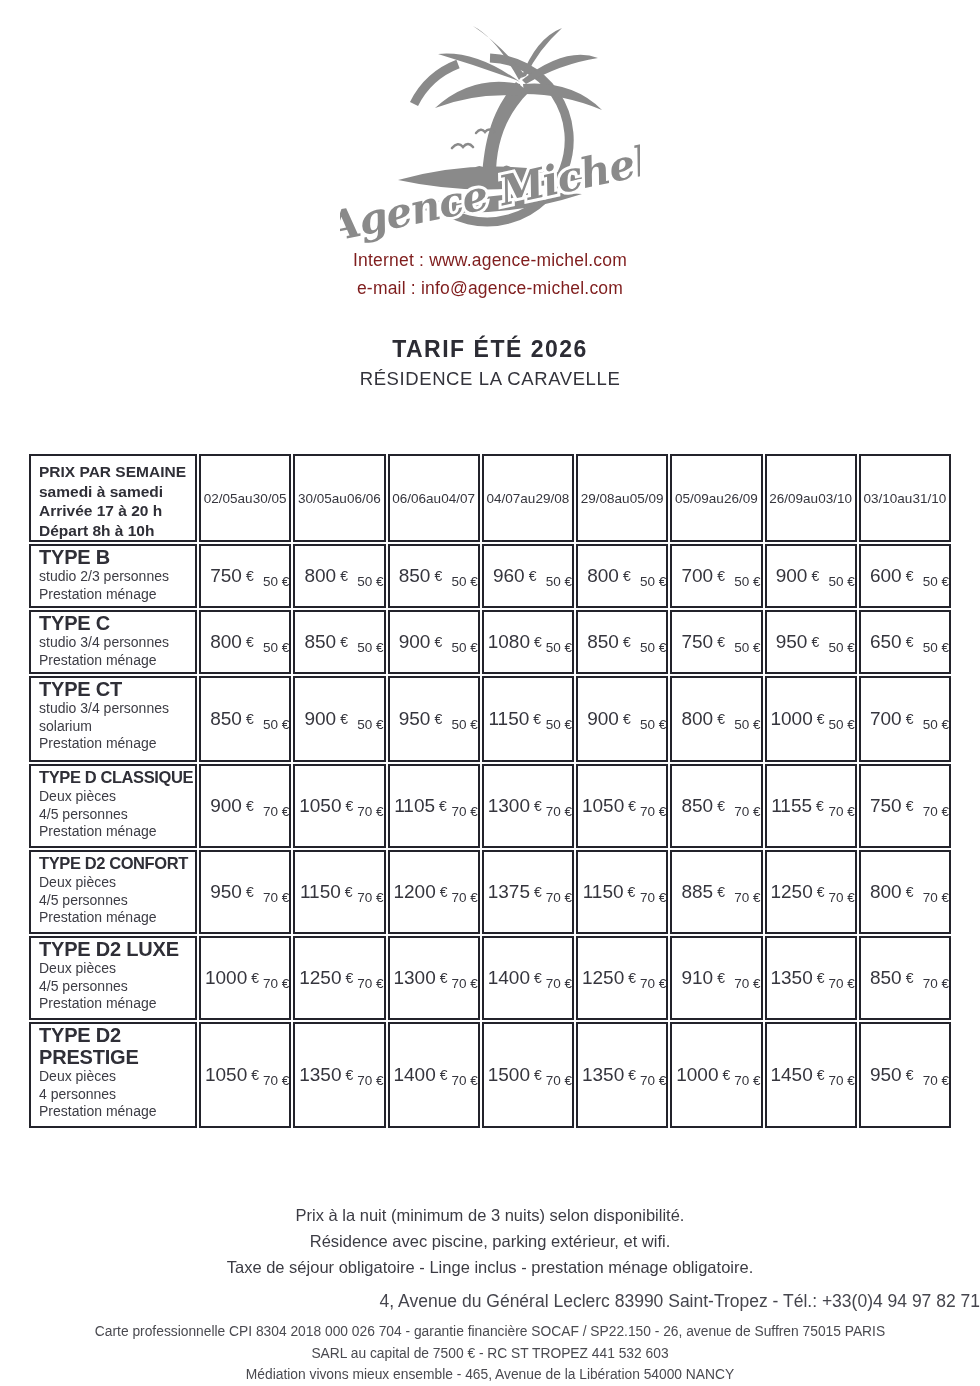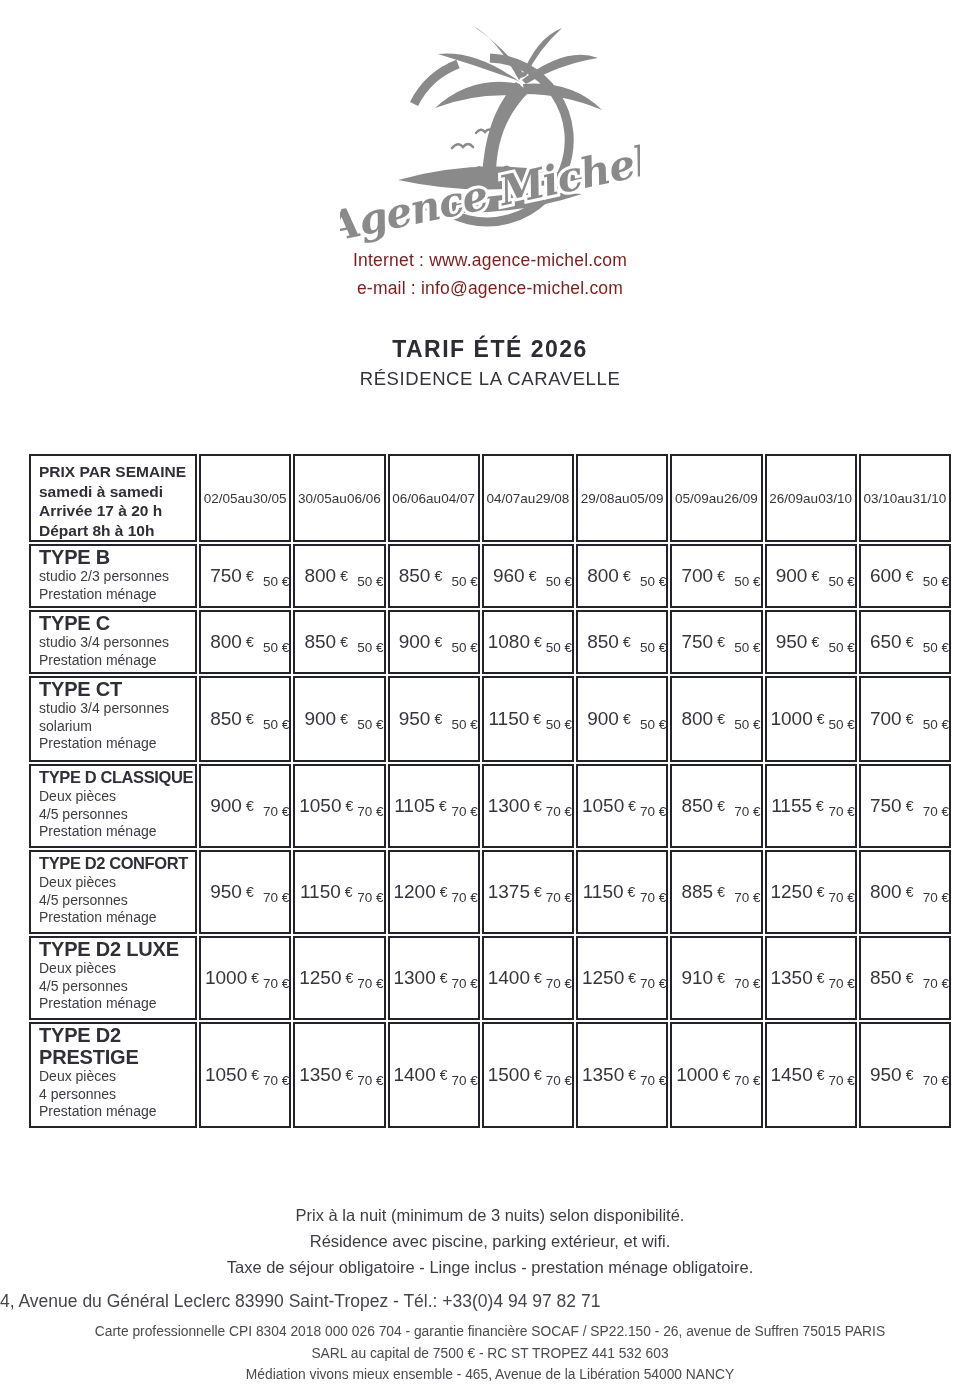--- a/index.html
+++ b/index.html
@@ -53,21 +53,21 @@
   .row-title.condensed{font-size:16.5px;letter-spacing:-.4px;}
   .row-title.wrap{white-space:normal;}
   .row-detail{font-size:14px;line-height:17.5px;color:#3c3c44;white-space:nowrap;}
   .pricecell{display:flex;flex-direction:row;align-items:center;}
   .price-big{flex:1;display:flex;align-items:center;justify-content:center;font-size:19px;color:#35353d;white-space:nowrap;}
   .price-big .eur{font-size:14px;margin-left:4px;}
   .price-small{height:26px;display:flex;align-items:center;justify-content:center;font-size:13.5px;color:#35353d;margin-top:11px;}
 
   
   .notes{margin-top:74px;text-align:center;font-size:16.5px;line-height:26px;color:#3c3c44;}
-  .address{margin-top:11px;text-align:left;font-size:17.5px;color:#45454d;}
+  .address{margin-top:11px;text-align:right;font-size:17.5px;color:#45454d;}
   .legal{margin-top:9px;text-align:center;font-size:13.8px;line-height:21.5px;color:#4a4a50;}
 </style>
 </head>
 <body>
 
 <div class="page">
 
   <header class="brand">
     <svg width="300" height="232" viewBox="0 0 300 232" aria-hidden="true">
       <g fill="#8a8a8a" stroke="none">

